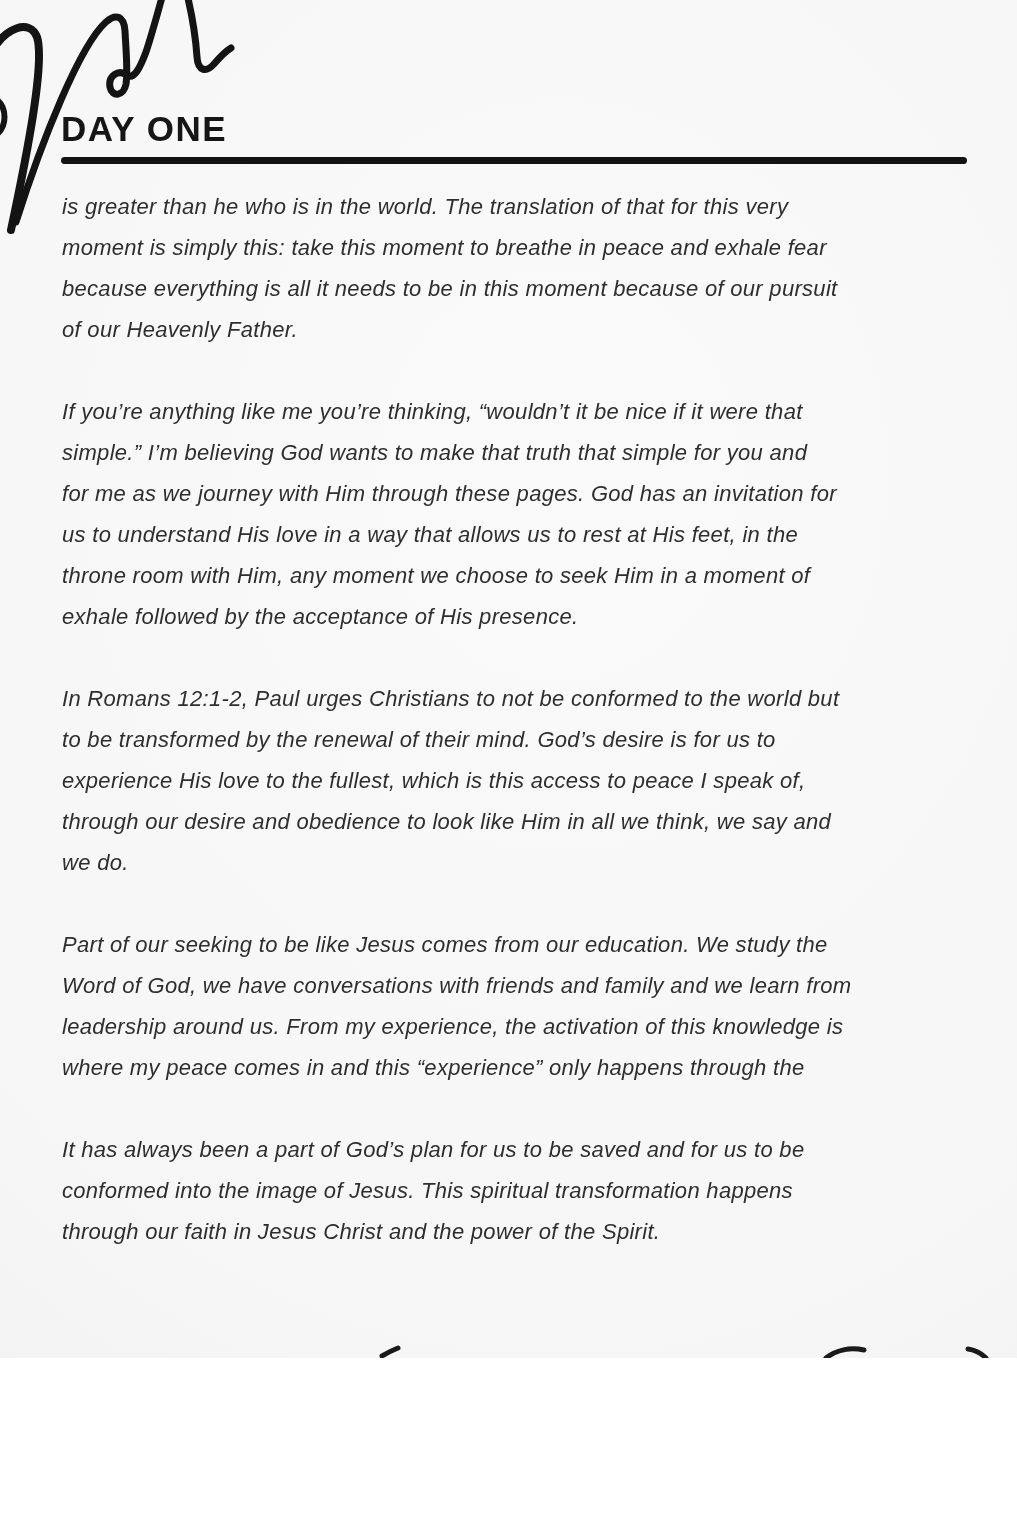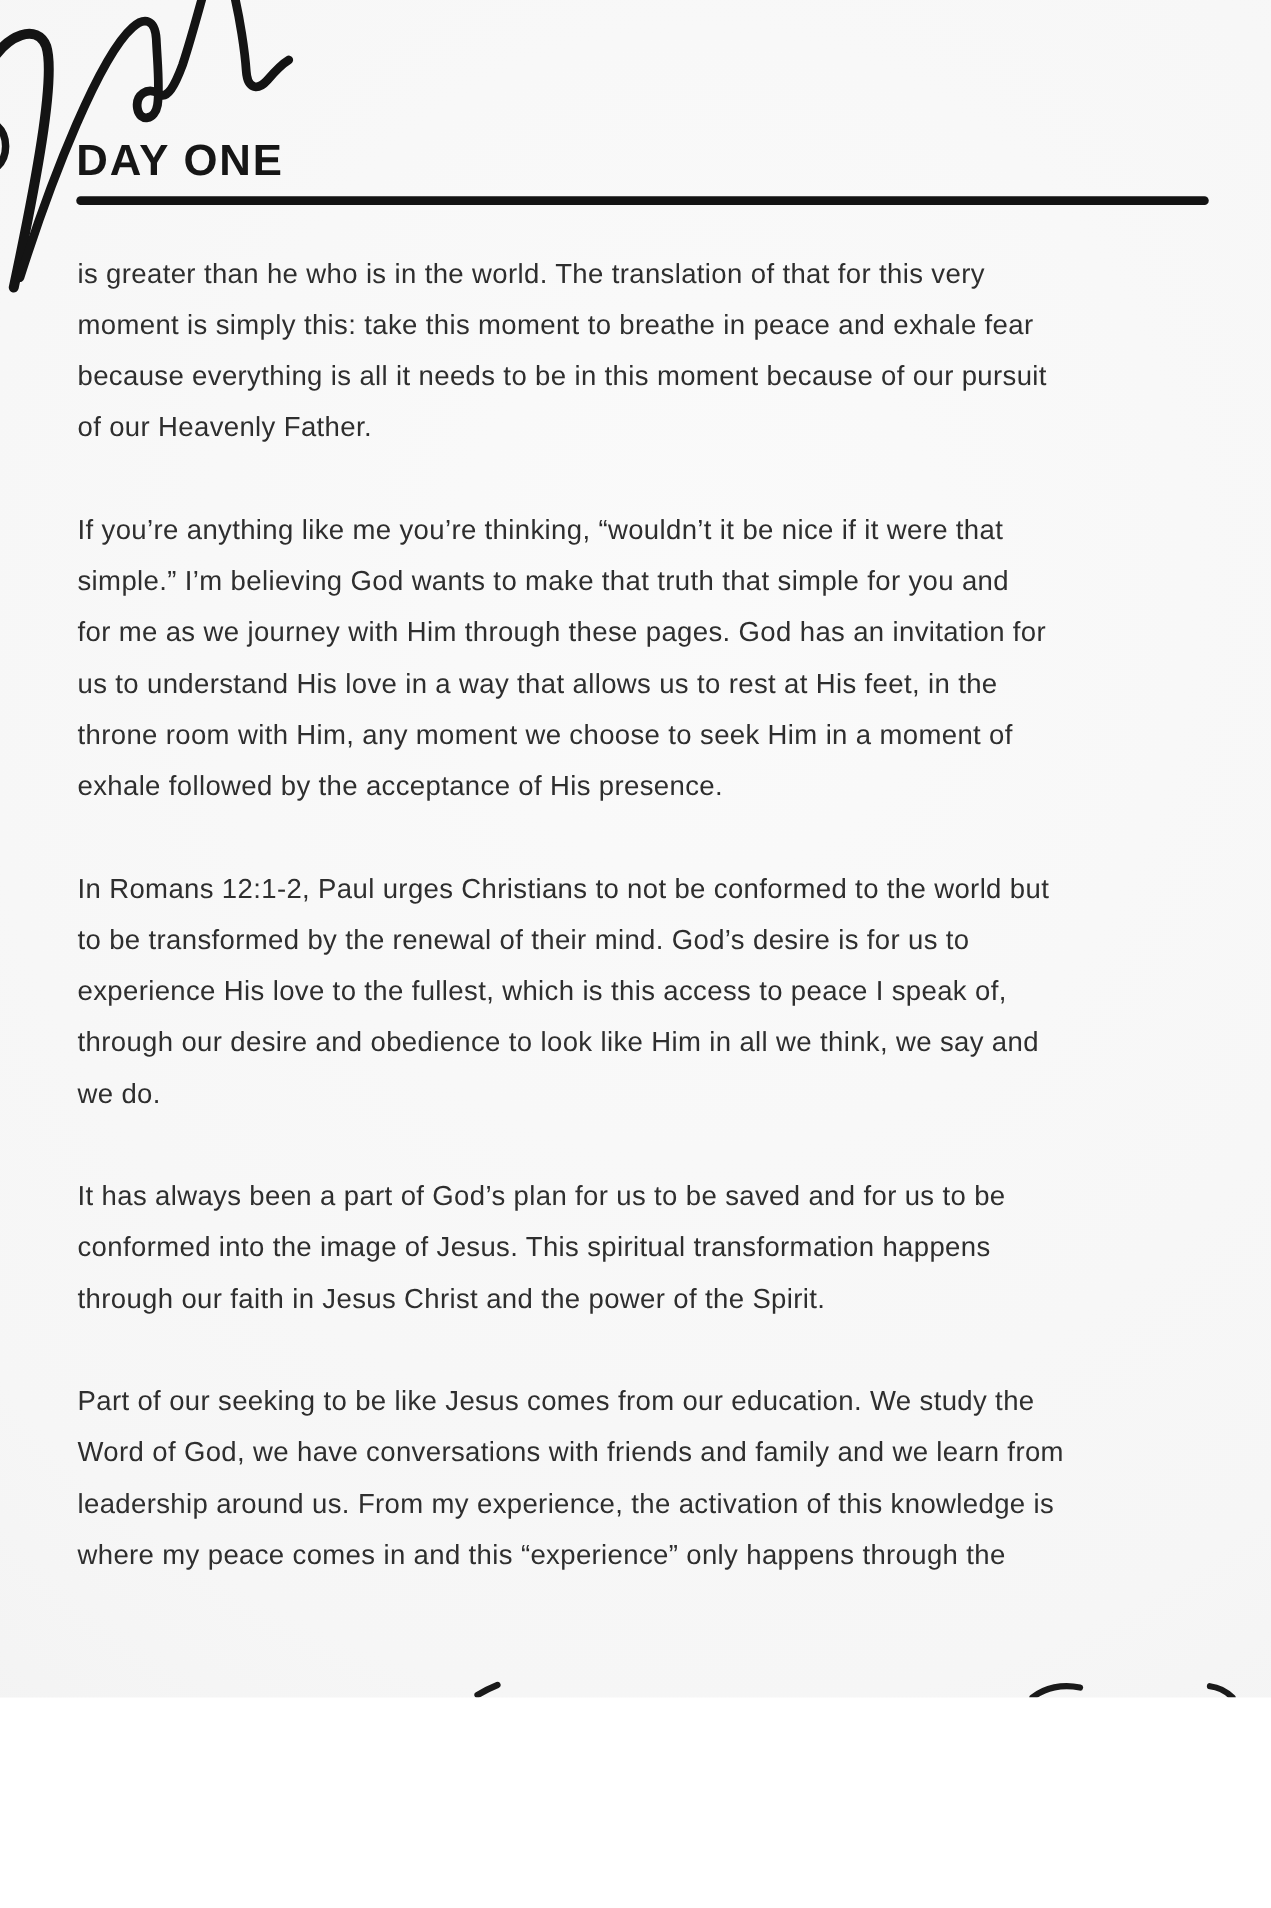--- a/index.html
+++ b/index.html
@@ -45,21 +45,22 @@
     position: absolute;
     left: 62px; top: 186px;
     width: 900px;
     font-size: 22px;
     line-height: 41px;
     letter-spacing: 0.3px;
     color: #2e2e2e;
   }
   main.body-text p {
     white-space: pre-line;
-    margin: 12px 0 41px 0;
+    margin: 0 0 41px 0;
+    font-style: italic;
   }
   .page-number {
     position: absolute;
     left: 56px; top: 1396px;
     font-size: 27px;
     color: #222222;
   }
 </style>
 </head>
 <body>
@@ -87,27 +88,27 @@
 simple.” I’m believing God wants to make that truth that simple for you and
 for me as we journey with Him through these pages. God has an invitation for
 us to understand His love in a way that allows us to rest at His feet, in the
 throne room with Him, any moment we choose to seek Him in a moment of
 exhale followed by the acceptance of His presence.</p>
     <p>In Romans 12:1-2, Paul urges Christians to not be conformed to the world but
 to be transformed by the renewal of their mind. God’s desire is for us to
 experience His love to the fullest, which is this access to peace I speak of,
 through our desire and obedience to look like Him in all we think, we say and
 we do.</p>
-    <p>It has always been a part of God’s plan for us to be saved and for us to be
-conformed into the image of Jesus. This spiritual transformation happens
-through our faith in Jesus Christ and the power of the Spirit.</p>
     <p>Part of our seeking to be like Jesus comes from our education. We study the
 Word of God, we have conversations with friends and family and we learn from
 leadership around us. From my experience, the activation of this knowledge is
 where my peace comes in and this “experience” only happens through the</p>
+    <p>It has always been a part of God’s plan for us to be saved and for us to be
+conformed into the image of Jesus. This spiritual transformation happens
+through our faith in Jesus Christ and the power of the Spirit.</p>
   </main>
 
   <div class="page-number">16</div>
 
   <svg class="bottom-flourish" viewBox="0 0 1017 30" fill="none" stroke="#1a1a1a" stroke-linecap="round">
     <path stroke-width="5" d="M 382 28 C 387 25 393 22 398 20"></path>
     <path stroke-width="5" d="M 826 30 C 836 22 850 19 864 22"></path>
     <path stroke-width="5" d="M 968 21 C 976 22 982 26 986 30"></path>
   </svg>
 

